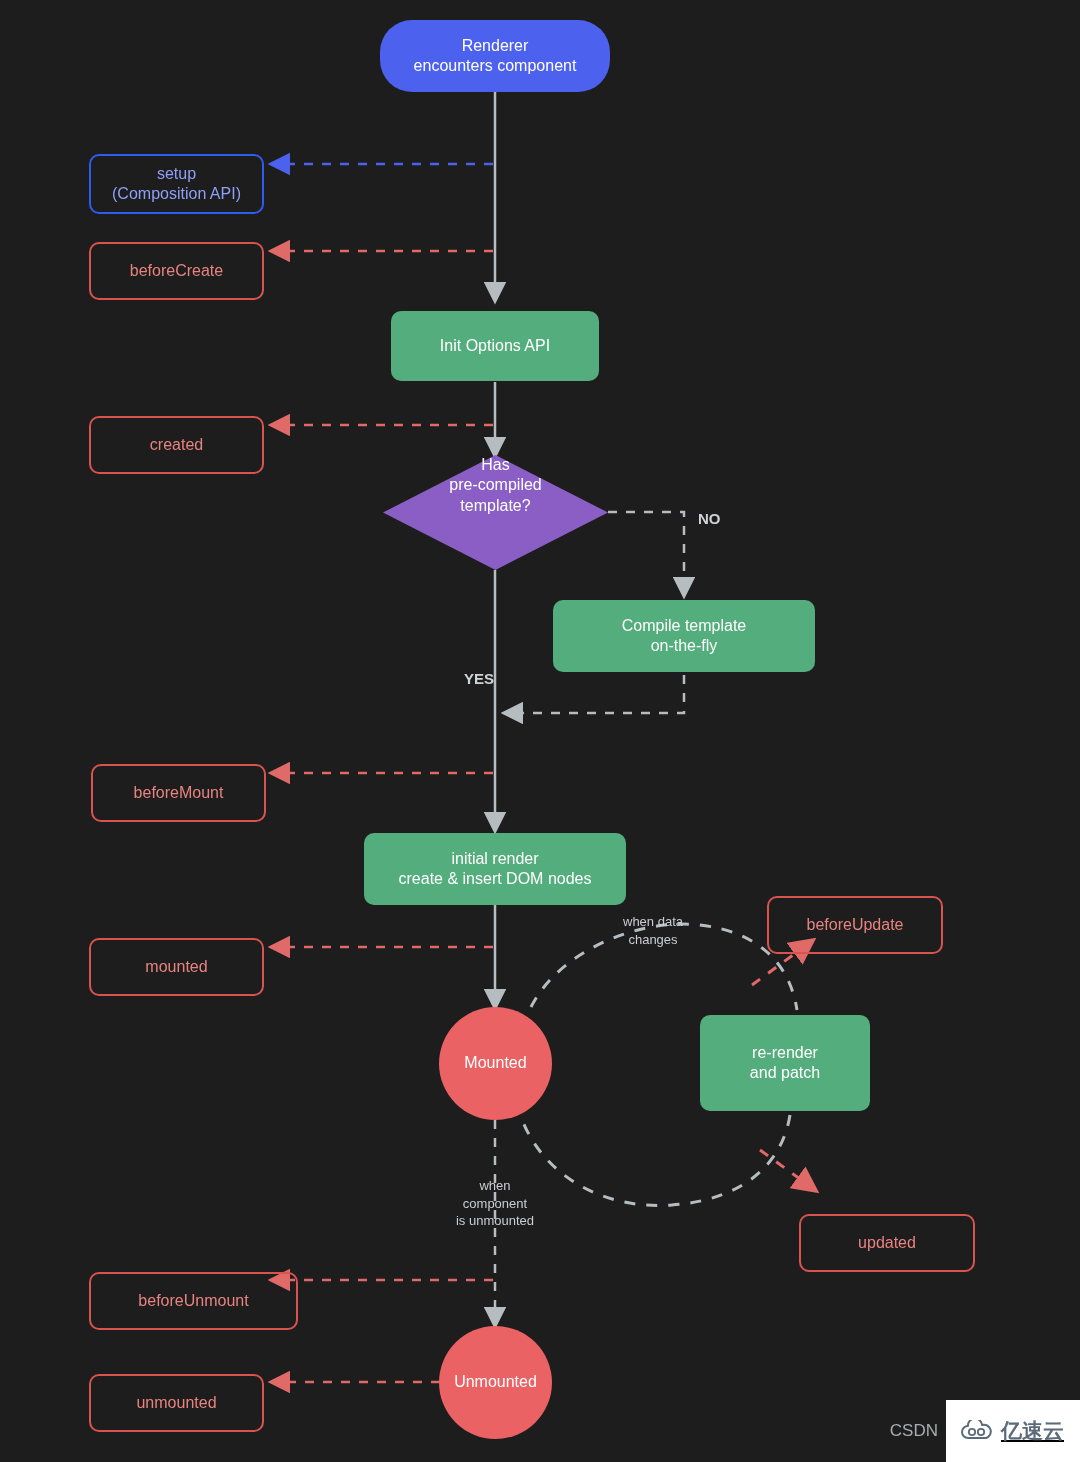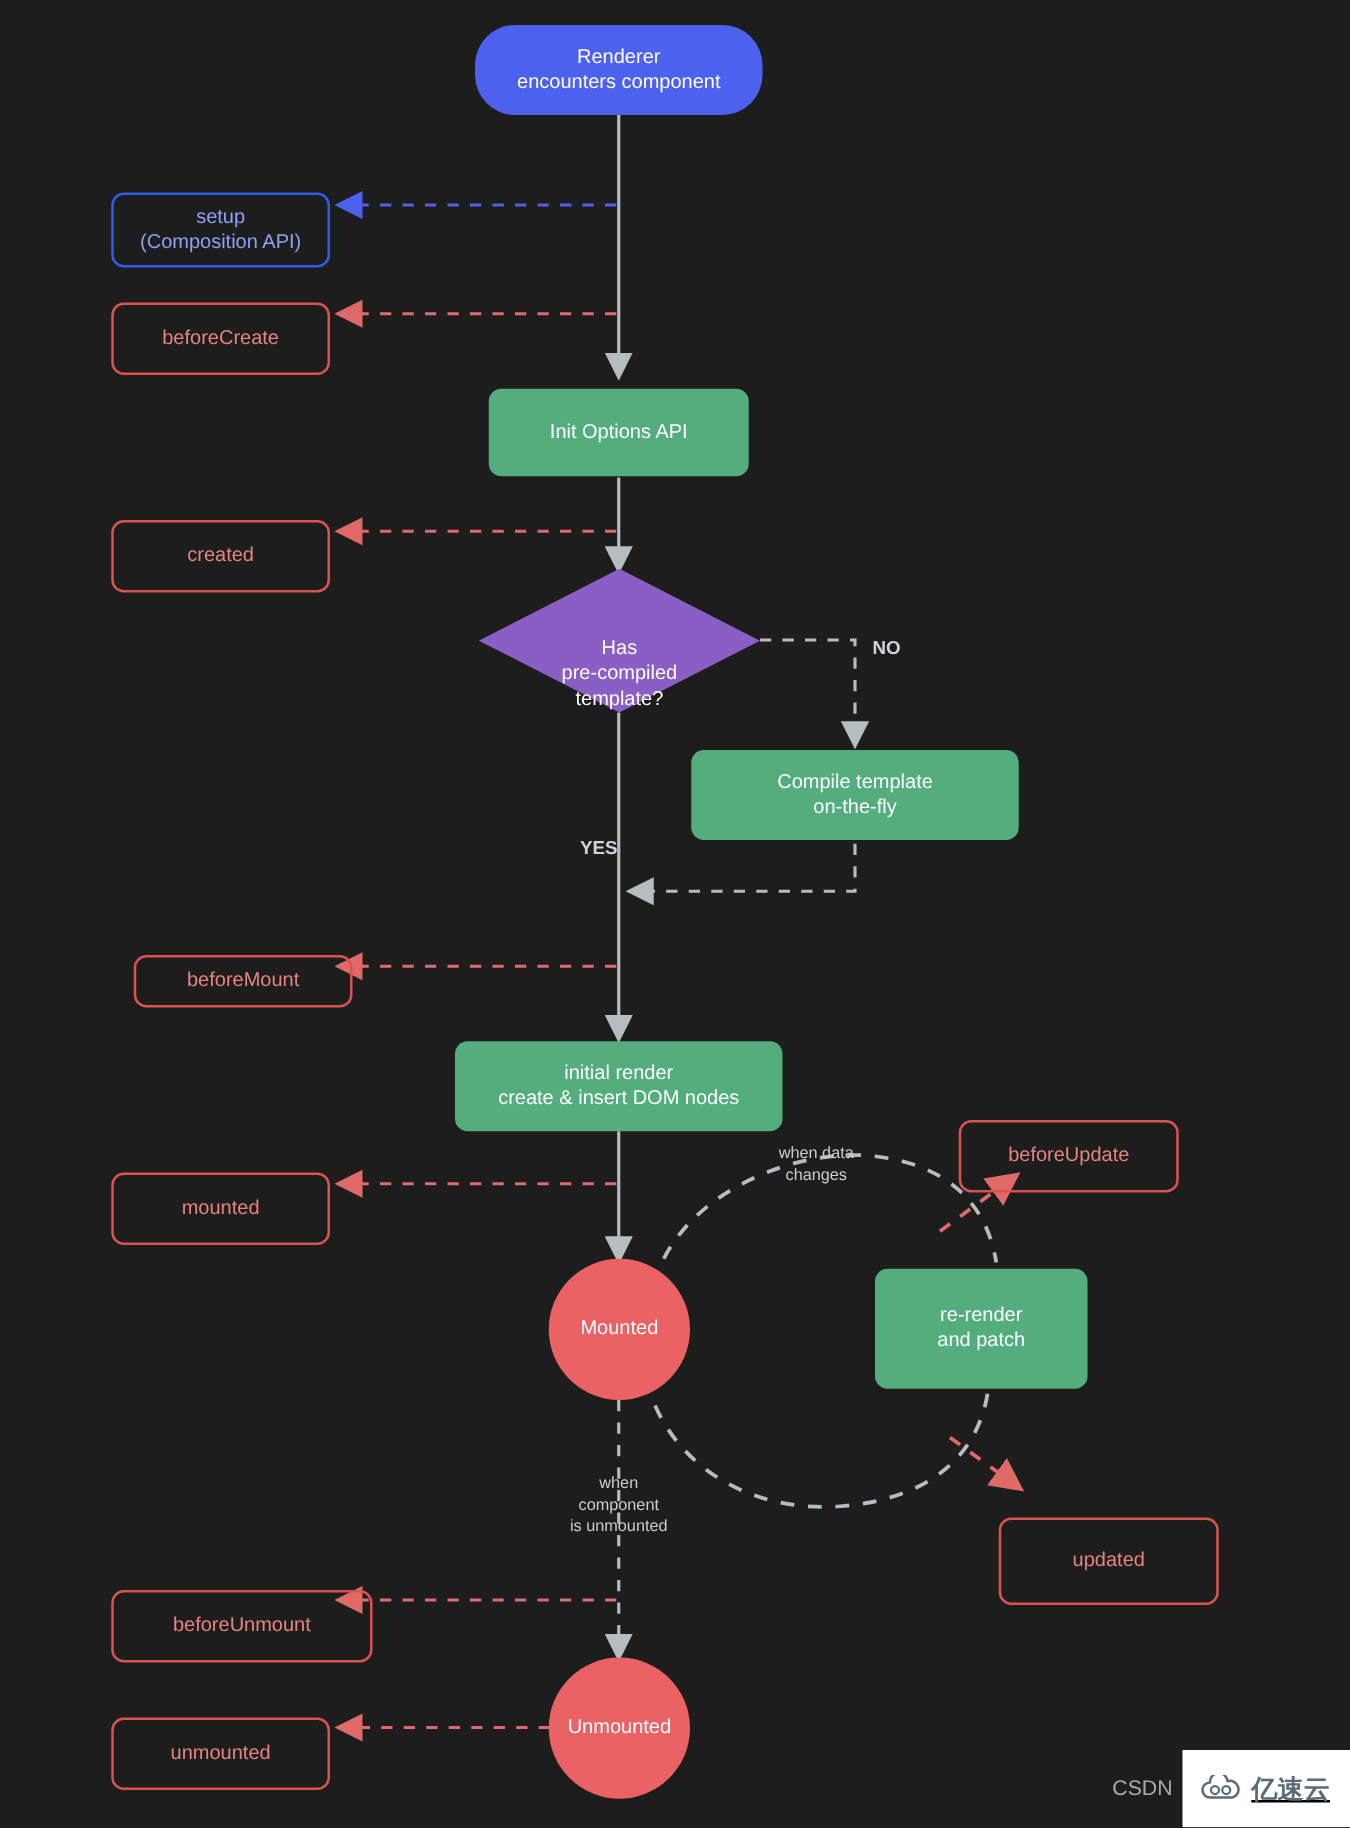--- a/index.html
+++ b/index.html
@@ -61,21 +61,21 @@
     border-radius: 50%;
     background: #ea6264;
     color: #ffffff;
     font-size: 16px;
   }
 
   
   .diamond-wrap {
     position: absolute;
     display: flex;
-    align-items: flex-end;
+    align-items: flex-start;
     justify-content: center;
   }
   .diamond-shape {
     position: absolute;
     left: 0; top: 0;
     width: 100%;
     height: 100%;
     background: #8a5ec4;
     clip-path: polygon(50% 0%, 100% 50%, 50% 100%, 0% 50%);
   }
@@ -209,21 +209,21 @@
     <div class="diamond-label" style="white-space:pre-line;">Has
 pre-compiled
 template?</div>
   </div>
 
   <div class="node box-solid fill-green" style="left:553px; top:600px; width:262px; height:72px;">
     <span style="white-space:pre-line;">Compile template
 on-the-fly</span>
   </div>
 
-  <div class="node box-hook hook-red" style="left:107px; top:744px; width:175px; height:42px;">
+  <div class="node box-hook hook-red" style="left:91px; top:744px; width:175px; height:58px;">
     <span>beforeMount</span>
   </div>
 
   <div class="node box-solid fill-green" style="left:364px; top:833px; width:262px; height:72px;">
     <span style="white-space:pre-line;">initial render
 create &amp; insert DOM nodes</span>
   </div>
 
   <div class="node box-hook hook-red" style="left:89px; top:918px; width:175px; height:58px;">
     <span>mounted</span>
@@ -235,21 +235,21 @@
 
   <div class="node box-hook hook-red" style="left:767px; top:876px; width:176px; height:58px;">
     <span>beforeUpdate</span>
   </div>
 
   <div class="node box-solid fill-green" style="left:700px; top:1015px; width:170px; height:96px;">
     <span style="white-space:pre-line;">re-render
 and patch</span>
   </div>
 
-  <div class="node box-hook hook-red" style="left:799px; top:1194px; width:176px; height:70px;">
+  <div class="node box-hook hook-red" style="left:799px; top:1194px; width:176px; height:58px;">
     <span>updated</span>
   </div>
 
   <div class="node box-hook hook-red" style="left:89px; top:1252px; width:209px; height:58px;">
     <span>beforeUnmount</span>
   </div>
 
   <div class="node box-hook hook-red" style="left:89px; top:1354px; width:175px; height:58px;">
     <span>unmounted</span>
   </div>

